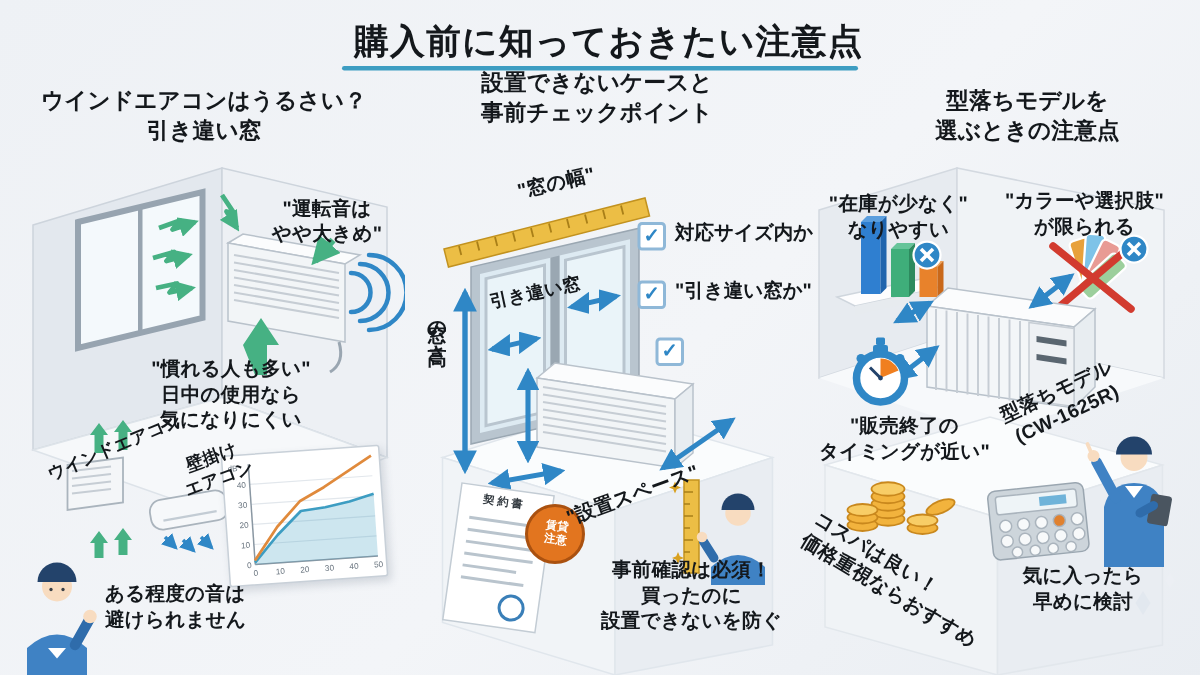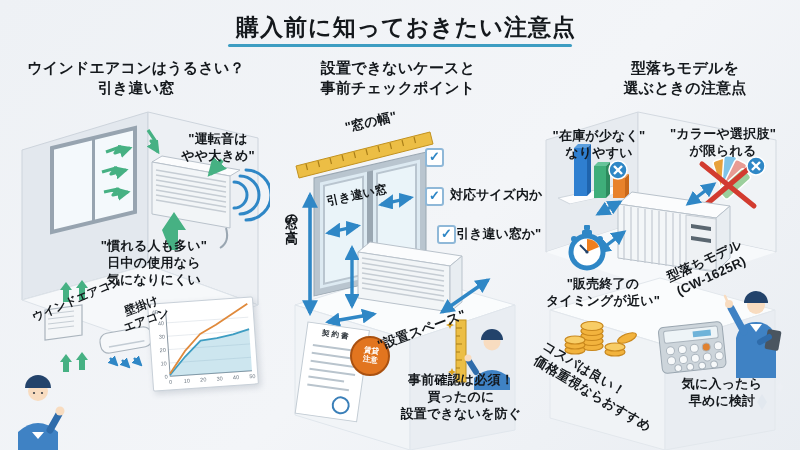--- a/index.html
+++ b/index.html
@@ -15,21 +15,21 @@
   .h{font-size:15px;}
   svg{position:absolute;}
   .chartbox{
     position:absolute;left:150px;top:300px;width:104px;height:86px;background:#ffffff;
     border:1px solid #c8d0d8;border-radius:2px;transform:rotate(-4deg);
     box-shadow:2px 3px 6px rgba(60,80,100,.18);
   }
   .check-row{position:absolute;display:flex;gap:6px;align-items:flex-start;}
   .cbox{width:15px;height:15px;border:2px solid #8fb8d8;border-radius:3px;background:#fff;
     color:#2f87c6;font-size:13px;font-weight:800;line-height:14px;text-align:center;flex:0 0 auto;margin-top:1px;}
-  .clabel{font-size:13px;font-weight:800;white-space:pre-line;line-height:1.25;margin-top:40px;}
+  .clabel{font-size:13px;font-weight:800;white-space:pre-line;line-height:1.25;}
   .stamp-text{color:#ffffff;font-size:7.5px;line-height:1.15;}
   .doc-title{font-size:7.5px;letter-spacing:2px;color:#333a40;}
 </style>
 </head>
 <body>
 
 <div class="stage">
 
   <div class="t title">購入前に知っておきたい注意点</div>
   <div class="underline"></div>
@@ -144,20 +144,22 @@
   <div class="t h center" style="left:0;top:58px;width:272px">ウインドエアコンはうるさい？
 引き違い窓</div>
   <div class="t center" style="left:166px;top:131px;width:104px;font-size:13px">"運転音は
 やや大きめ"</div>
   <div class="t center" style="left:88px;top:238px;width:132px;font-size:13px">"慣れる人も多い"
 日中の使用なら
 気になりにくい</div>
   <div class="t" style="left:28px;top:287px;width:120px;font-size:11.5px;transform:rotate(-23deg)">ウインドエアコン</div>
   <div class="t center" style="left:113px;top:298px;width:62px;font-size:11.5px;transform:rotate(-20deg)">壁掛け
 エアコン</div>
+  <div class="t" style="left:70px;top:388px;width:140px;font-size:13px">ある程度の音は
+避けられません</div>
 
   <svg style="left:270px;top:100px" width="270" height="350" viewBox="0 0 270 350">
     <g>
       <path d="M25,205 L130,172 L245,205 L140,240 Z" fill="#fafcfd" stroke="#e0e6ec"></path>
       <path d="M25,205 L140,240 L140,350 L25,315 Z" fill="#f1f4f7" stroke="#e0e6ec"></path>
       <path d="M140,240 L245,205 L245,330 L140,350 Z" fill="#e9edf2" stroke="#e0e6ec"></path>
     </g>
     <g>
       <polygon points="26,66 160,32 163,44 29,78" fill="#ecbe45" stroke="#c2921f" stroke-width="1"></polygon>
       <g stroke="#a97f18" stroke-width="1.2">
@@ -229,21 +231,21 @@
       <circle cx="222" cy="242" r="8.5" fill="#f8dcc0"></circle>
       <path d="M211,240 a11,11 0 0 1 22,0 l-22,0 z" fill="#23436b"></path>
       <path d="M204,290 v-12 q18,-16 36,0 v12 z" fill="#3f82c4"></path>
       <line x1="206" y1="272" x2="199" y2="261" stroke="#2f6cab" stroke-width="6" stroke-linecap="round"></line>
       <circle cx="198" cy="258" r="3.5" fill="#f8dcc0"></circle>
       <path d="M180,221 l1.2,2.8 2.8,1.2 -2.8,1.2 -1.2,2.8 -1.2,-2.8 -2.8,-1.2 2.8,-1.2 z" fill="#d9a11f"></path>
       <path d="M182,268 l1.2,2.8 2.8,1.2 -2.8,1.2 -1.2,2.8 -1.2,-2.8 -2.8,-1.2 2.8,-1.2 z" fill="#d9a11f"></path>
     </g>
   </svg>
 
-  <div class="t h center" style="left:278px;top:58px;width:240px">設置できないケースと
+  <div class="t h center" style="left:278px;top:46px;width:240px">設置できないケースと
 事前チェックポイント</div>
   <div class="t center" style="left:332px;top:114px;width:78px;font-size:13px;transform:rotate(-13deg)">"窓の幅"</div>
   <div class="t" style="left:326px;top:186px;width:80px;font-size:12px;transform:rotate(-12deg)">引き違い窓</div>
   <div class="t" style="left:282px;top:205px;font-size:13px;writing-mode:vertical-rl">窓の高さ</div>
 
   <div class="check-row" style="left:425px;top:147px">
     <span class="cbox">✓</span>
     <span class="clabel">対応サイズ内か</span>
   </div>
   <div class="check-row" style="left:425px;top:186px">

